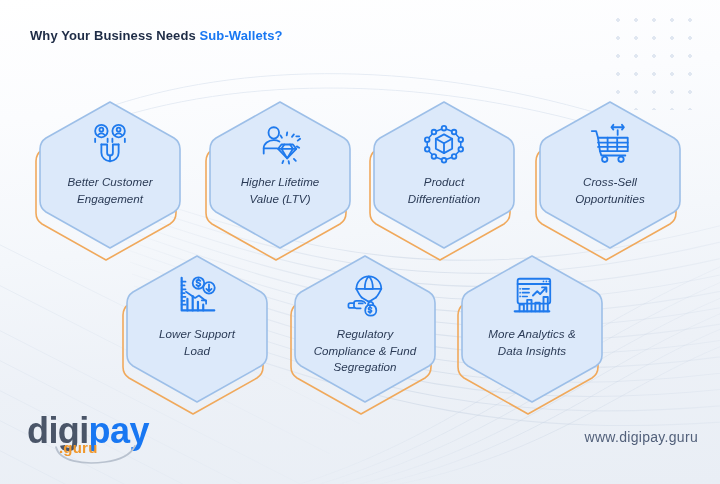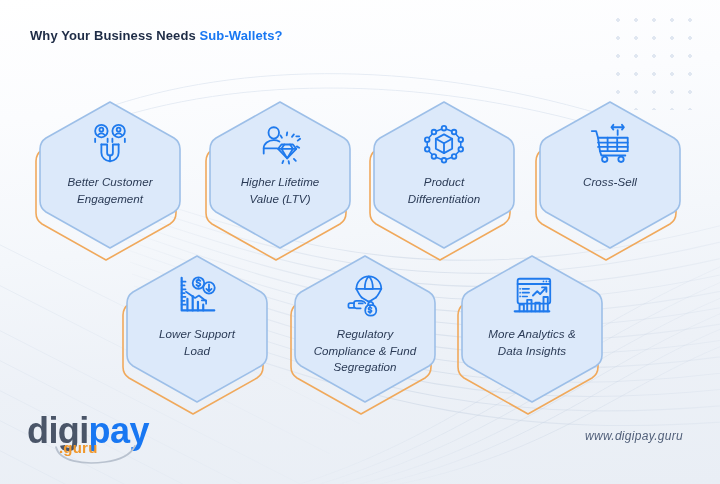--- a/index.html
+++ b/index.html
@@ -145,26 +145,25 @@
   .logo-swoosh {
     position: absolute;
     left: 26px;
     top: 28px;
     width: 92px;
     height: 22px;
   }
 
   .site-url {
     position: absolute;
-    right: 37px;
+    right: 22px;
     top: 429px;
-    font-size: 12px;
+    font-size: 14px;
     color: #52607a;
     letter-spacing: .3px;
-    font-style: italic;
   }
 </style>
 </head>
 <body>
 
 <div id="canvas">
 
   <div class="bg-layer">
     <svg class="bg-svg" viewBox="0 0 720 484" preserveAspectRatio="none">
       <defs>
@@ -320,20 +319,21 @@
         <path d="M5 10.5h4.5l2 7"></path>
         <path d="M11.5 17.5h31v14h-29z"></path>
         <path d="M11.5 22.5h31M11.5 27h31"></path>
         <path d="M21.5 17.5v14M31.5 17.5v14"></path>
         <path d="M13.5 31.5l1.5 4.5h25"></path>
         <circle cx="18.5" cy="40" r="2.8"></circle>
         <circle cx="35.5" cy="40" r="2.8"></circle>
       </svg>
       <div class="hex-label">
         <div>Cross-Sell</div>
+        <div>Opportunities</div>
       </div>
     </div>
   </div>
 
   <div class="hex row2" style="left:124px; top:253px;">
     <svg class="hex-orange" viewBox="0 0 146 152">
       <path d="M73 3 L137 39 Q143 43 143 50 L143 102 Q143 109 137 113 L73 149 L9 113 Q3 109 3 102 L3 50 Q3 43 9 39 Z" fill="none" stroke="#f0a95c" stroke-width="1.6" stroke-linejoin="round"></path>
     </svg>
     <svg class="hex-fill" viewBox="0 0 146 152">
       <path d="M73 3 L137 39 Q143 43 143 50 L143 102 Q143 109 137 113 L73 149 L9 113 Q3 109 3 102 L3 50 Q3 43 9 39 Z" fill="#dce9fa" stroke="#9dbfe8" stroke-width="1.6" stroke-linejoin="round"></path>

